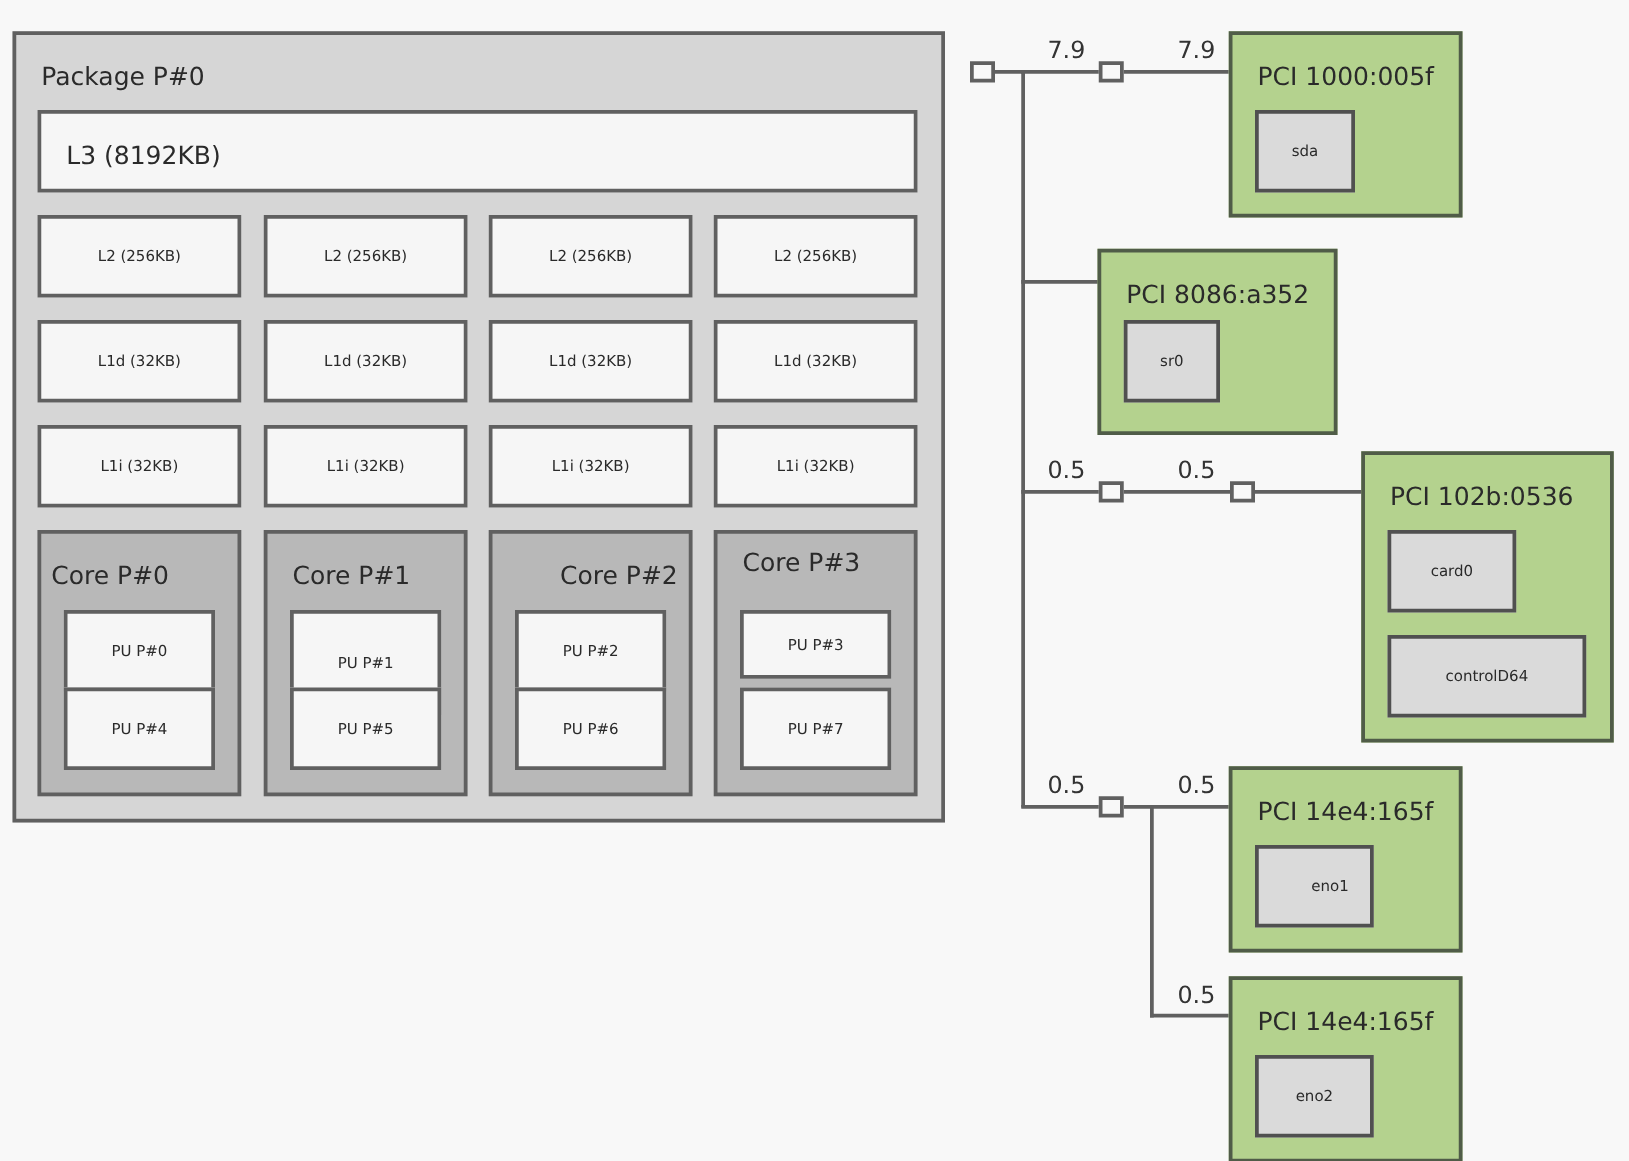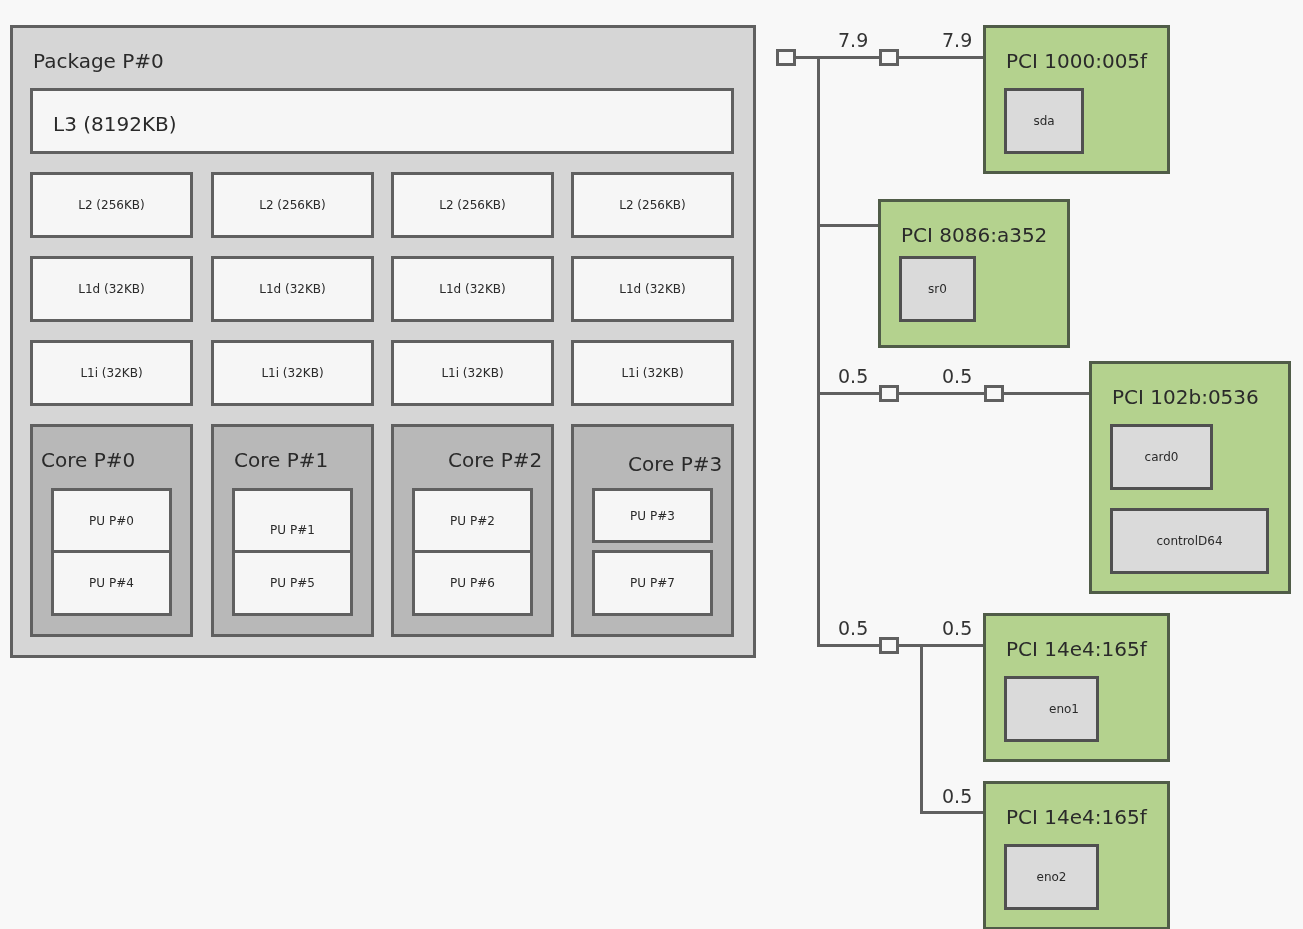--- a/index.html
+++ b/index.html
@@ -56,21 +56,21 @@
 <div class="box pu ctr" style="left:232px;top:488px;width:121px;height:84px;">PU P#1</div>
 <div class="box pu ctr" style="left:232px;top:550px;width:121px;height:66px;">PU P#5</div>
 
 <div class="box core" style="left:391px;top:424px;width:163px;height:213px;">
   <div class="lbl" style="left:26px;top:21px;margin-left:28px;">Core P#2</div>
 </div>
 <div class="box pu ctr" style="left:412px;top:488px;width:121px;height:65px;">PU P#2</div>
 <div class="box pu ctr" style="left:412px;top:550px;width:121px;height:66px;">PU P#6</div>
 
 <div class="box core" style="left:571px;top:424px;width:163px;height:213px;">
-  <div class="lbl" style="left:20px;top:25px;margin-left:34px;">Core P#3</div>
+  <div class="lbl" style="left:20px;top:11px;">Core P#3</div>
 </div>
 <div class="box pu ctr" style="left:592px;top:488px;width:121px;height:55px;">PU P#3</div>
 <div class="box pu ctr" style="left:592px;top:550px;width:121px;height:66px;">PU P#7</div>
 
 <div class="line" style="left:796px;top:56px;width:24px;height:3px;"></div>
 <div class="line" style="left:817px;top:56px;width:3px;height:590px;"></div>
 
 <div class="line" style="left:817px;top:56px;width:166px;height:3px;"></div>
 
 <div class="line" style="left:817px;top:224px;width:63px;height:3px;"></div>

